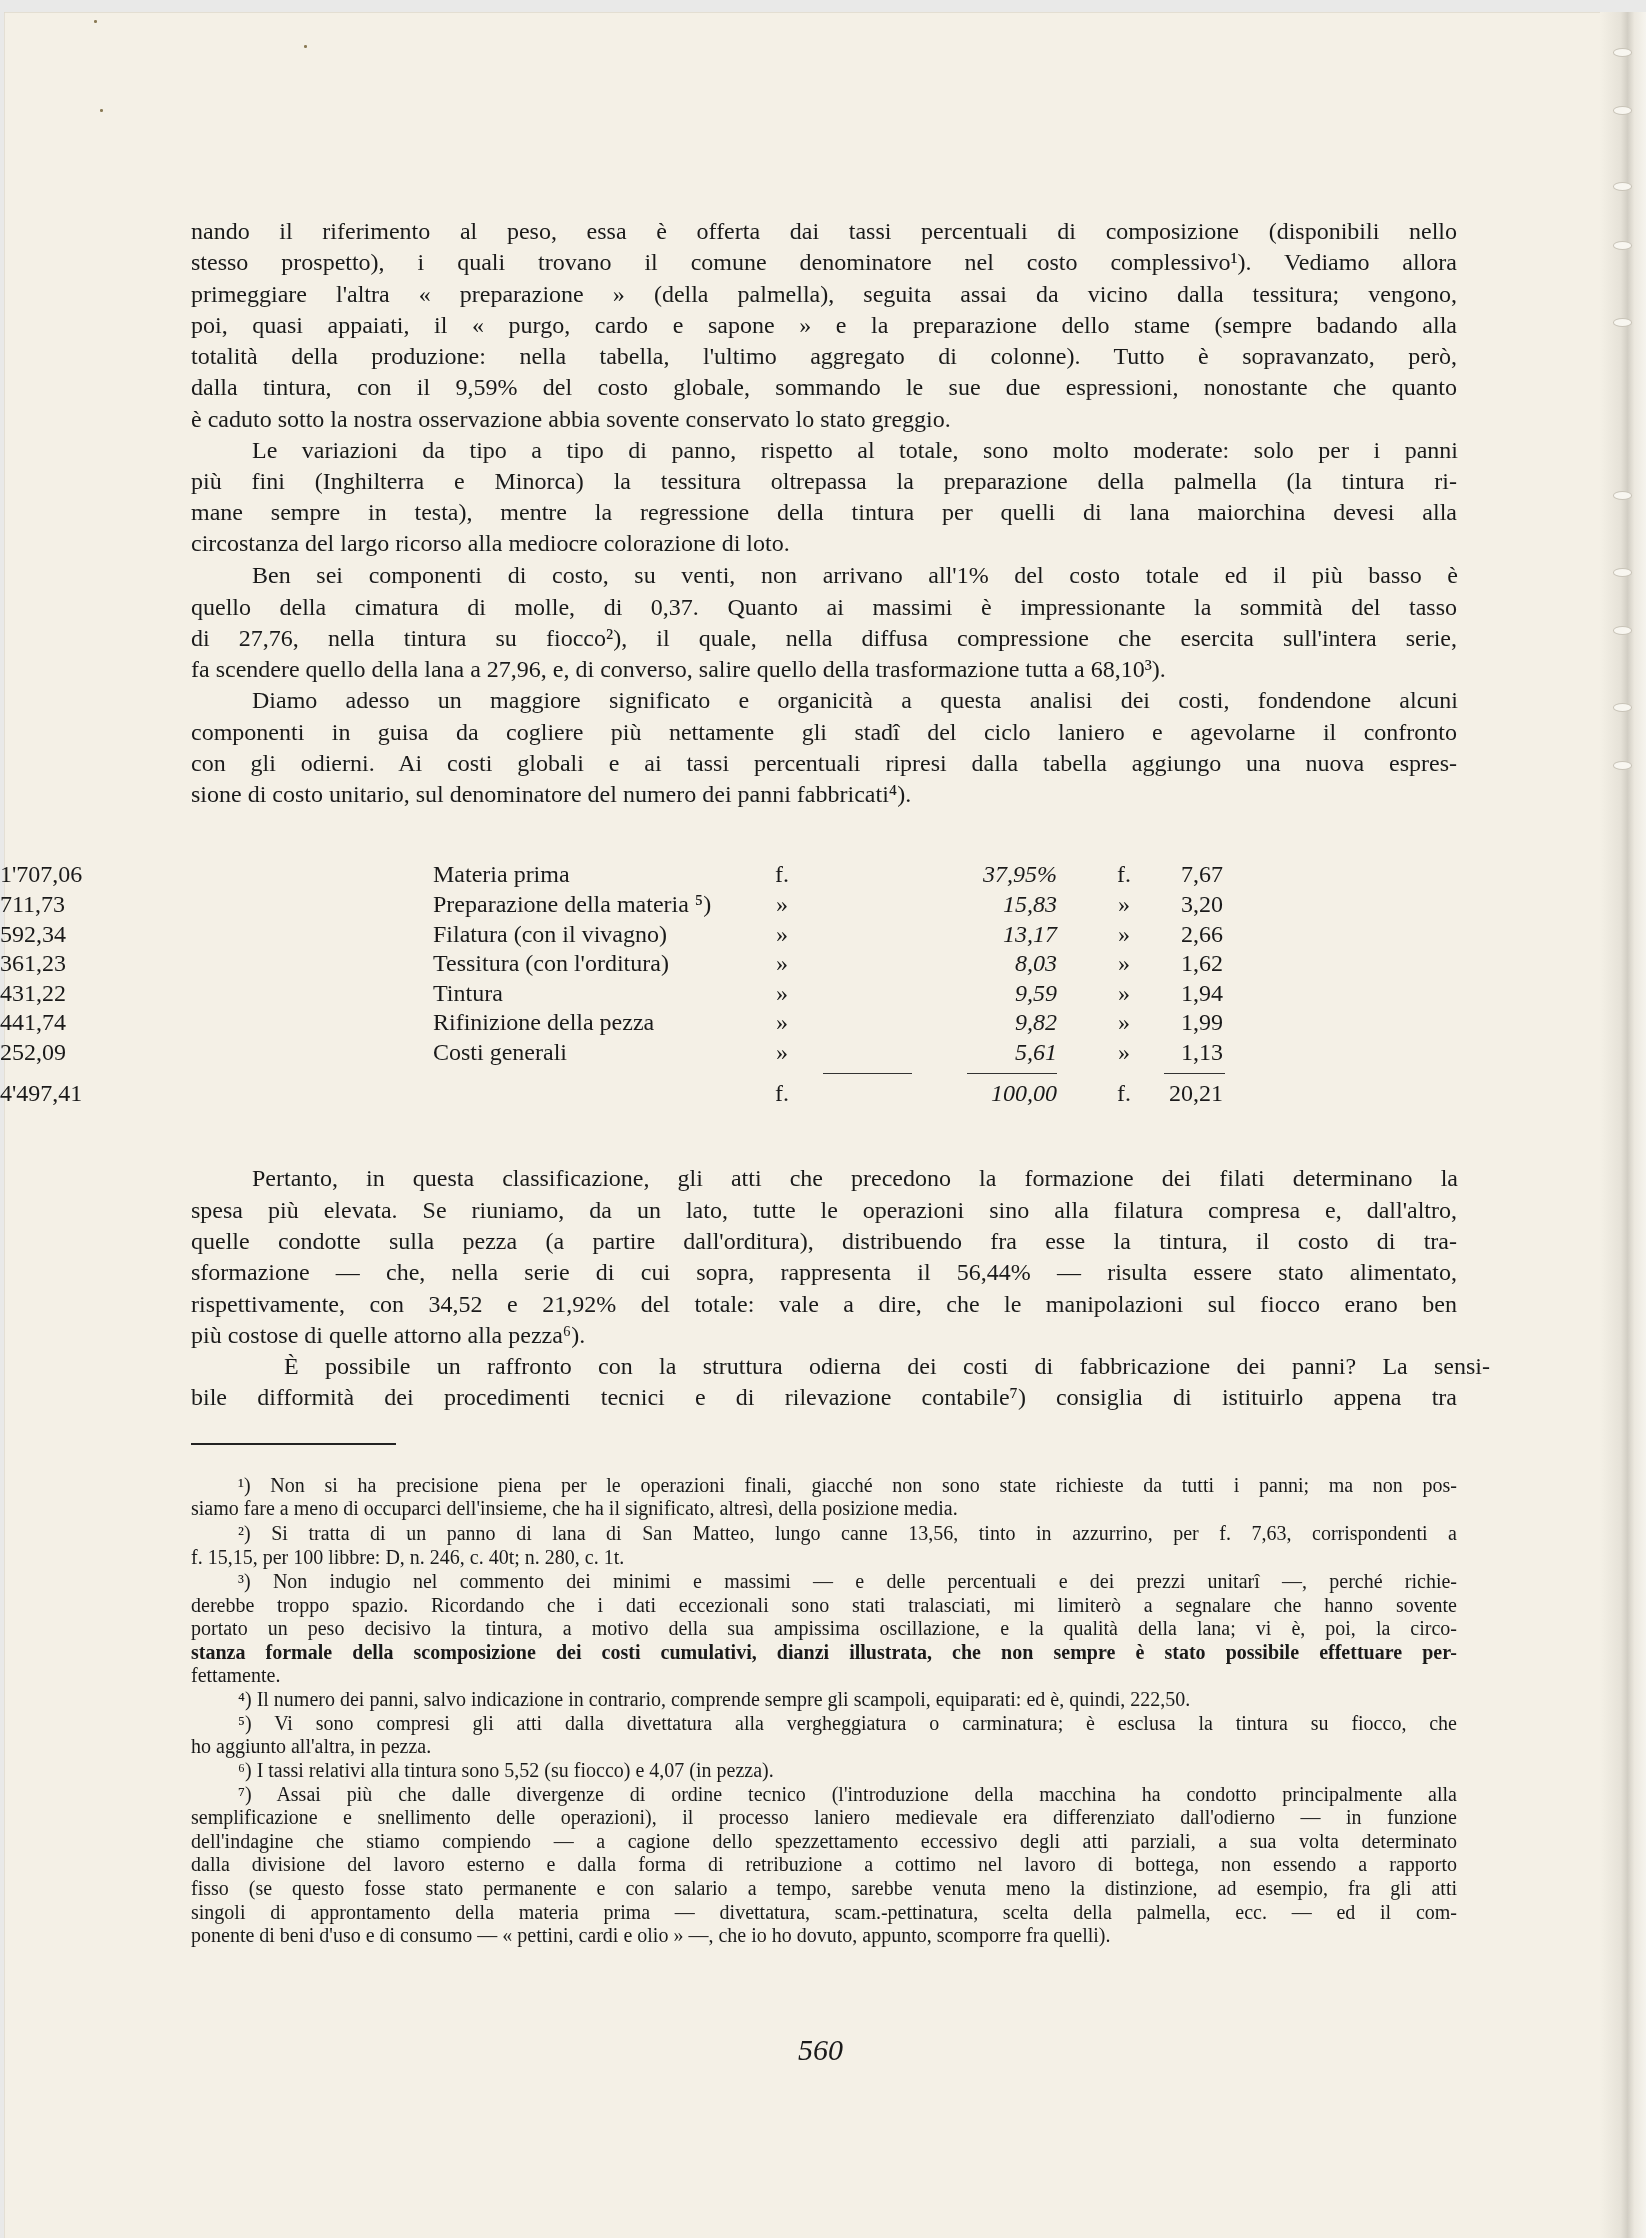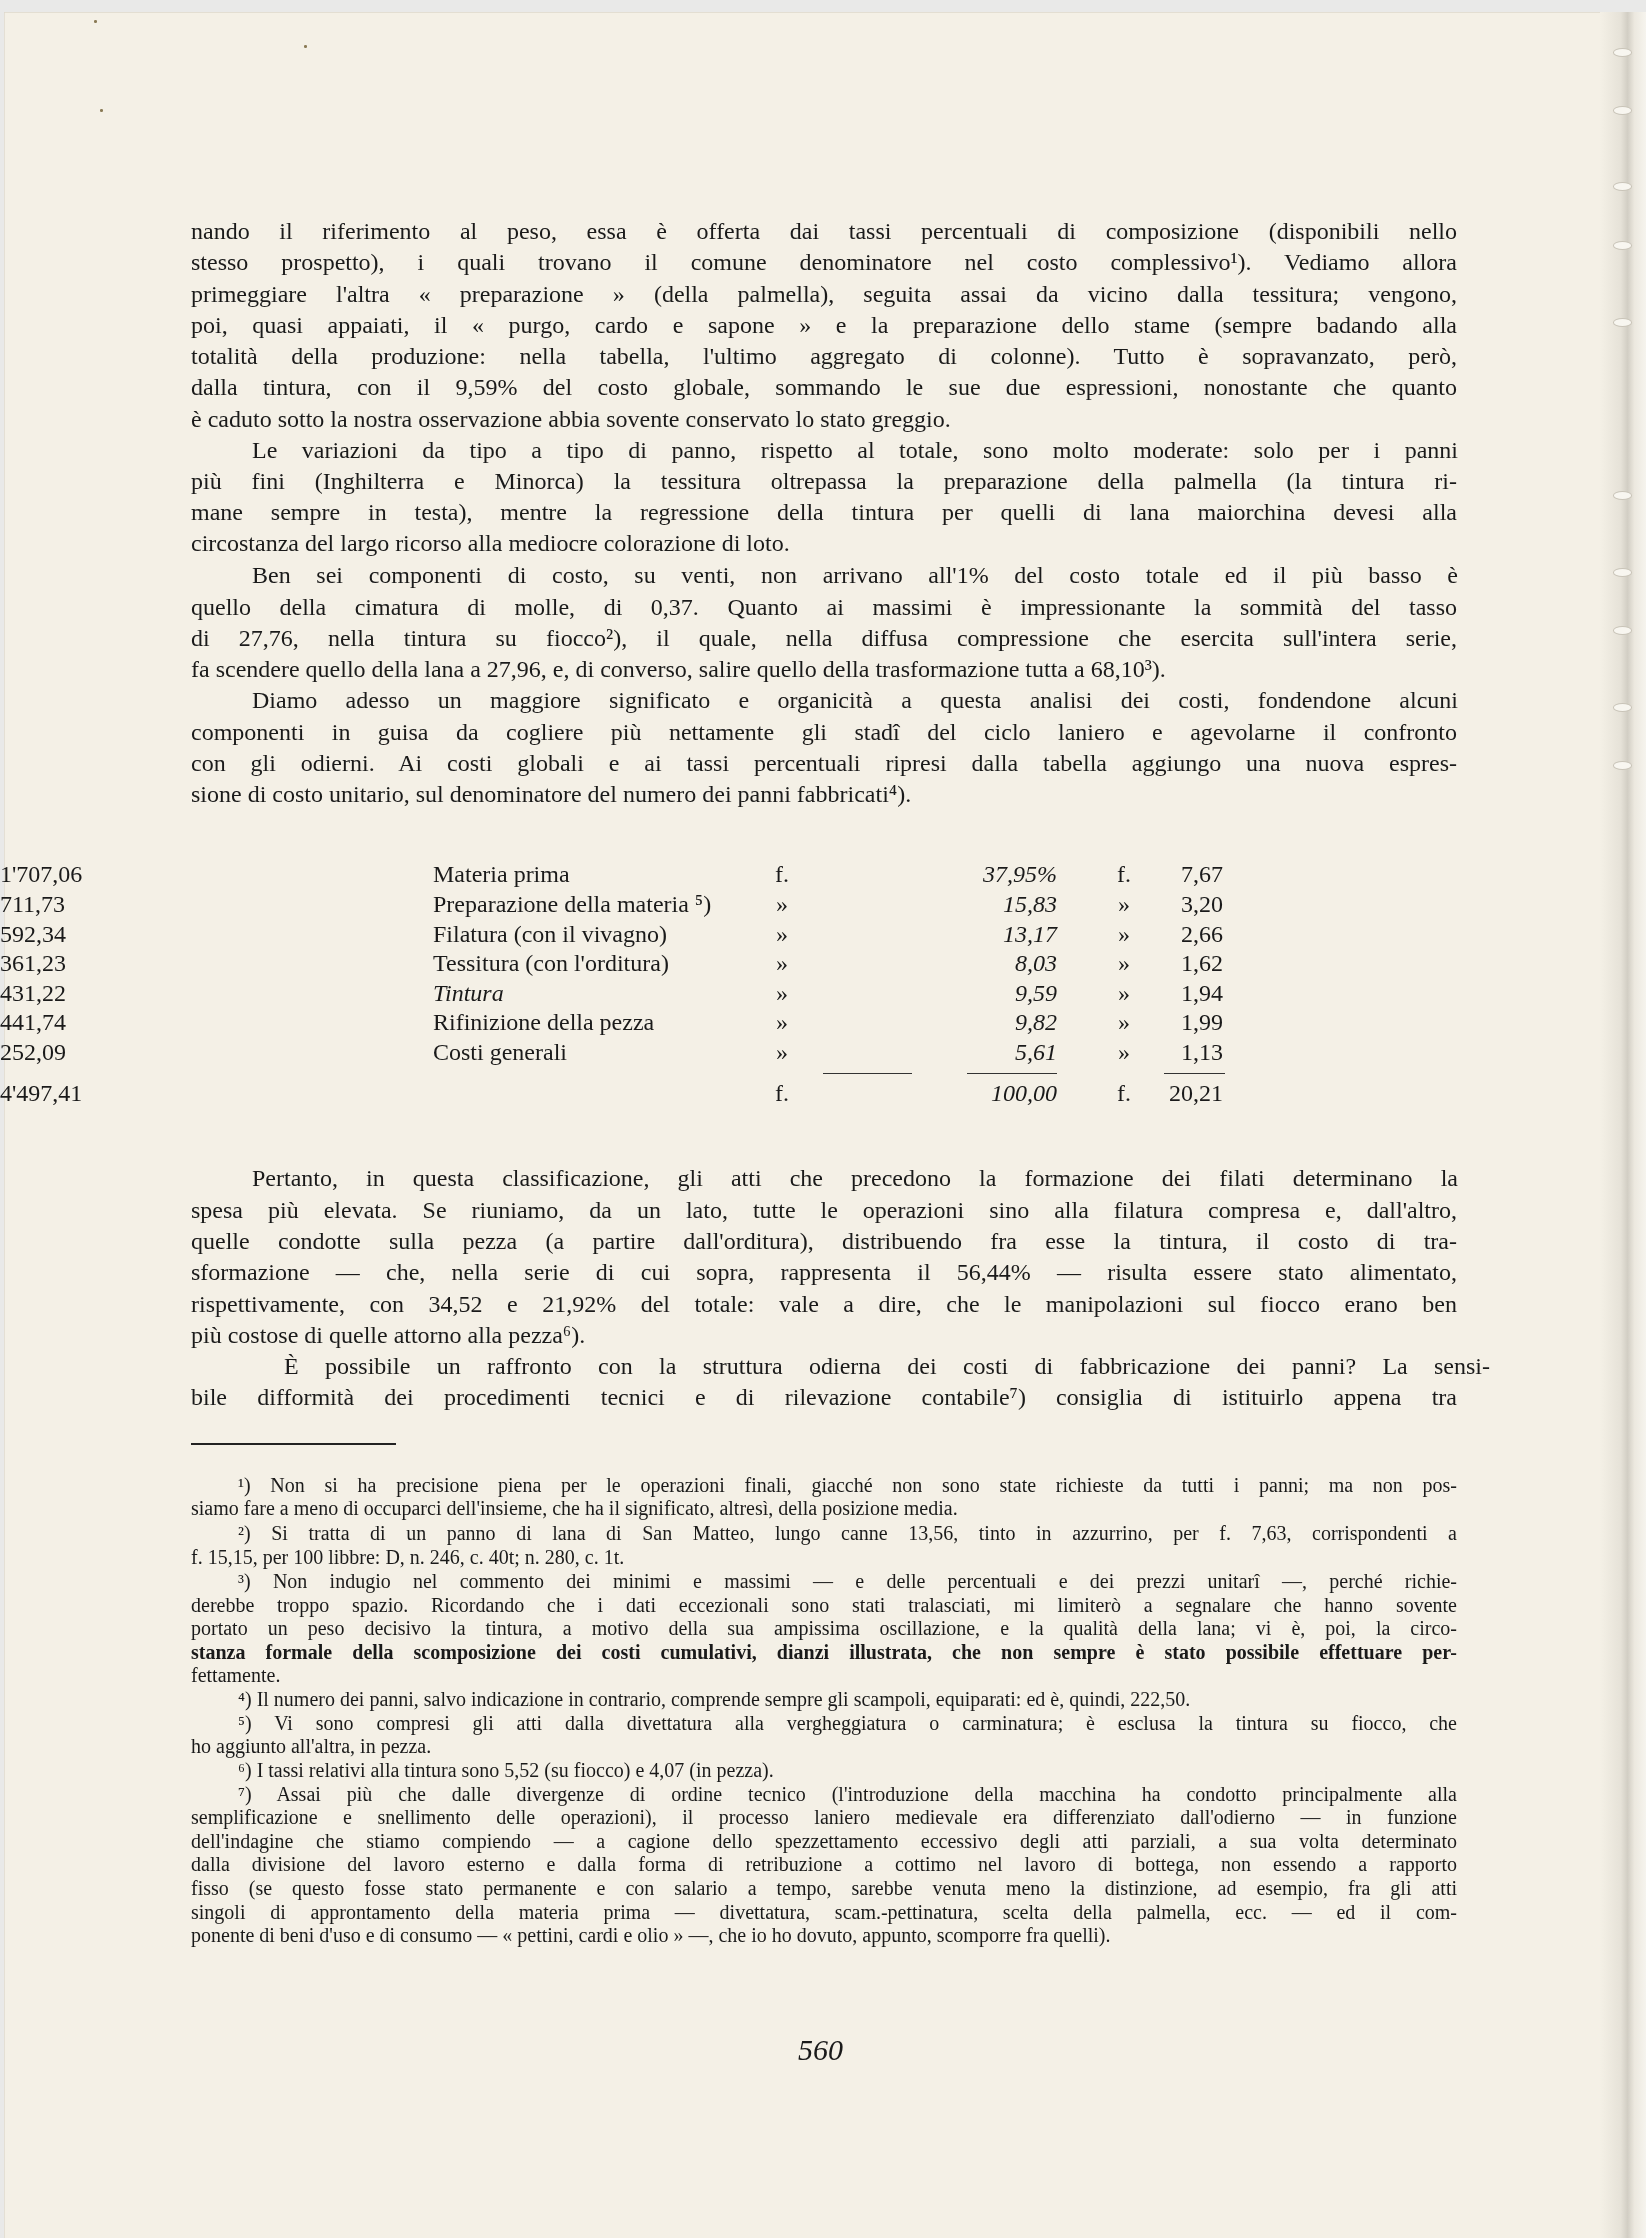--- a/index.html
+++ b/index.html
@@ -119,21 +119,21 @@
     <div class="cell amount" style="top: 919px;">592,34</div>
     <div class="cell pct" style="top: 919px;">13,17</div>
     <div class="cell cur2" style="top: 919px;">»</div>
     <div class="cell unit" style="top: 919px;">2,66</div>
     <div class="cell label" style="top: 948px;">Tessitura (con l'orditura)</div>
     <div class="cell cur1" style="top: 948px;">»</div>
     <div class="cell amount" style="top: 948px;">361,23</div>
     <div class="cell pct" style="top: 948px;">8,03</div>
     <div class="cell cur2" style="top: 948px;">»</div>
     <div class="cell unit" style="top: 948px;">1,62</div>
-    <div class="cell label" style="top: 978px; font-style: italic;">Tintura</div>
+    <div class="cell label" style="top: 978px;">Tintura</div>
     <div class="cell cur1" style="top: 978px;">»</div>
     <div class="cell amount" style="top: 978px;">431,22</div>
     <div class="cell pct" style="top: 978px;">9,59</div>
     <div class="cell cur2" style="top: 978px;">»</div>
     <div class="cell unit" style="top: 978px;">1,94</div>
     <div class="cell label" style="top: 1007px;">Rifinizione della pezza</div>
     <div class="cell cur1" style="top: 1007px;">»</div>
     <div class="cell amount" style="top: 1007px;">441,74</div>
     <div class="cell pct" style="top: 1007px;">9,82</div>
     <div class="cell cur2" style="top: 1007px;">»</div>

